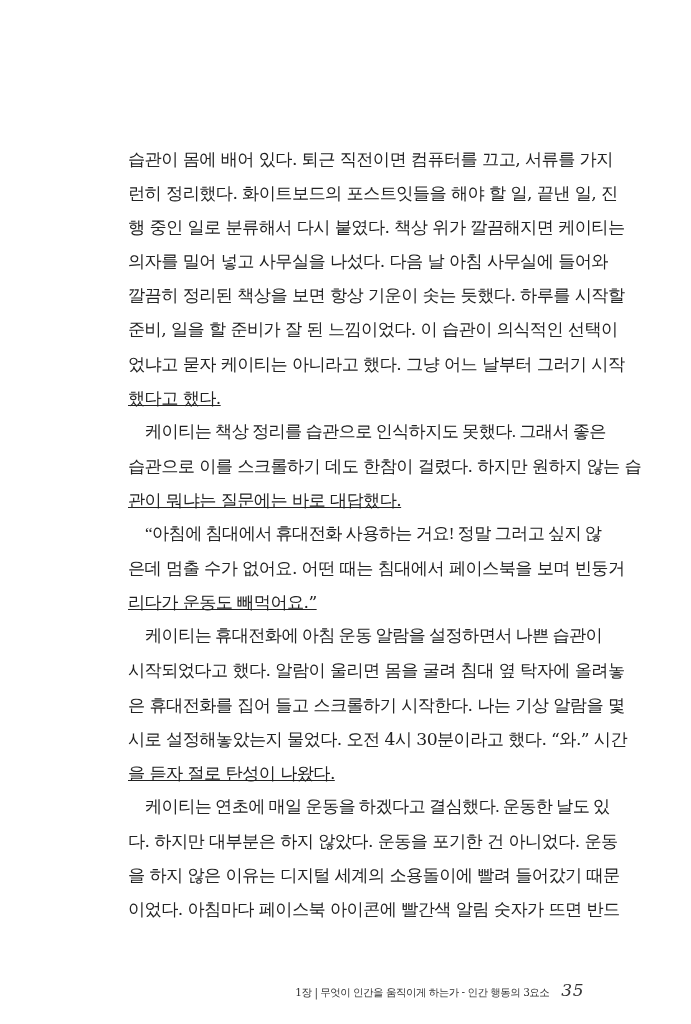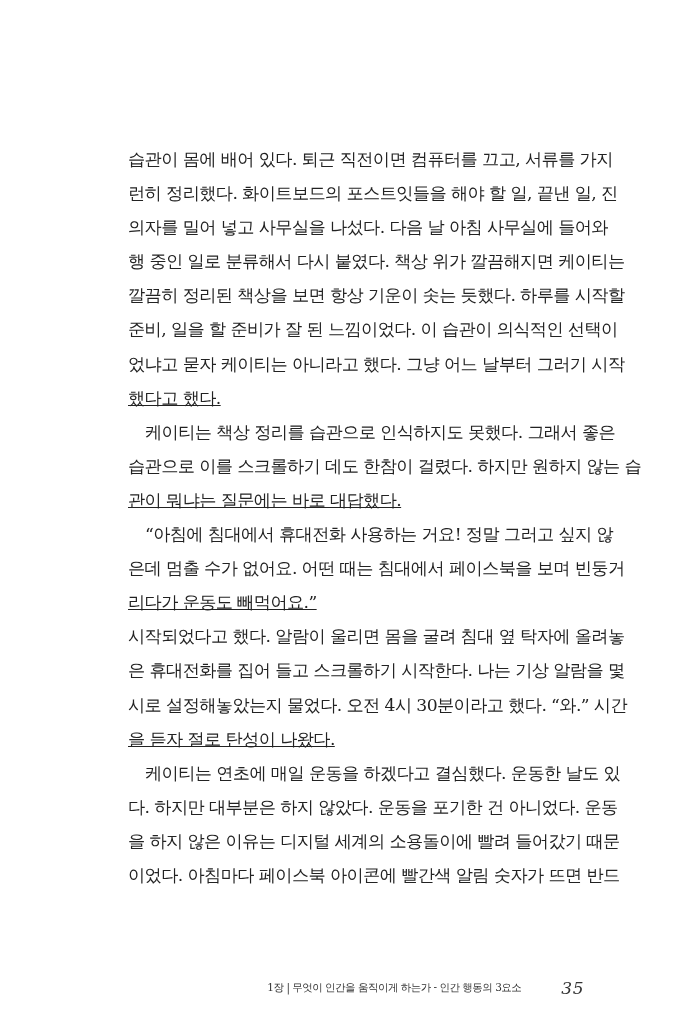--- a/index.html
+++ b/index.html
@@ -39,33 +39,33 @@
     text-align-last: justify;
     height: 34.1px;
     overflow: visible;
   }
   .line.last {
     text-align-last: left;
     text-decoration: underline;
   }
   .line.indent {
     padding-left: 17px;
+    font-family: Liberation Serif, serif;
   }
   .footer {
     position: absolute;
     top: 931px;
     left: 284px;
     width: 300px;
     height: 24px;
     display: flex;
-    align-items: center;
+    align-items: flex-end;
     justify-content: flex-end;
     font-family: "DejaVu Serif", "Liberation Serif", serif;
     color: #333333;
-    gap: 28px;
   }
   .running-head {
     font-size: 10.5px;
     letter-spacing: -0.5px;
     margin-right: 12px;
     white-space: nowrap;
   }
   .page-number {
     font-size: 17px;
     letter-spacing: 0.5px;
@@ -74,41 +74,42 @@
 </style>
 </head>
 <body>
 
 <div class="page">
   <div class="body-text">
 
     <div>
       <span class="line">습관이 몸에 배어 있다. 퇴근 직전이면 컴퓨터를 끄고, 서류를 가지</span>
       <span class="line">런히 정리했다. 화이트보드의 포스트잇들을 해야 할 일, 끝낸 일, 진</span>
+      <span class="line">행 중인 일로 분류해서 다시 붙였다. 책상 위가 깔끔해지면 케이티는</span>
       <span class="line">의자를 밀어 넣고 사무실을 나섰다. 다음 날 아침 사무실에 들어와</span>
-      <span class="line">행 중인 일로 분류해서 다시 붙였다. 책상 위가 깔끔해지면 케이티는</span>
       <span class="line">깔끔히 정리된 책상을 보면 항상 기운이 솟는 듯했다. 하루를 시작할</span>
       <span class="line">준비, 일을 할 준비가 잘 된 느낌이었다. 이 습관이 의식적인 선택이</span>
       <span class="line">었냐고 묻자 케이티는 아니라고 했다. 그냥 어느 날부터 그러기 시작</span>
       <span class="line last">했다고 했다.</span>
     </div>
 
     <div>
       <span class="line indent">케이티는 책상 정리를 습관으로 인식하지도 못했다. 그래서 좋은</span>
       <span class="line">습관으로 이를 스크롤하기 데도 한참이 걸렸다. 하지만 원하지 않는 습</span>
       <span class="line last">관이 뭐냐는 질문에는 바로 대답했다.</span>
     </div>
 
     <div>
       <span class="line indent">“아침에 침대에서 휴대전화 사용하는 거요! 정말 그러고 싶지 않</span>
       <span class="line">은데 멈출 수가 없어요. 어떤 때는 침대에서 페이스북을 보며 빈둥거</span>
       <span class="line last">리다가 운동도 빼먹어요.”</span>
     </div>
 
     <div>
+      <span class="line indent">케이티는 휴대전화에 아침 운동 알람을 설정하면서 나쁜 습관이</span>
       <span class="line">시작되었다고 했다. 알람이 울리면 몸을 굴려 침대 옆 탁자에 올려놓</span>
       <span class="line">은 휴대전화를 집어 들고 스크롤하기 시작한다. 나는 기상 알람을 몇</span>
       <span class="line">시로 설정해놓았는지 물었다. 오전 4시 30분이라고 했다. “와.” 시간</span>
       <span class="line last">을 듣자 절로 탄성이 나왔다.</span>
     </div>
 
     <div>
       <span class="line indent">케이티는 연초에 매일 운동을 하겠다고 결심했다. 운동한 날도 있</span>
       <span class="line">다. 하지만 대부분은 하지 않았다. 운동을 포기한 건 아니었다. 운동</span>
       <span class="line">을 하지 않은 이유는 디지털 세계의 소용돌이에 빨려 들어갔기 때문</span>

